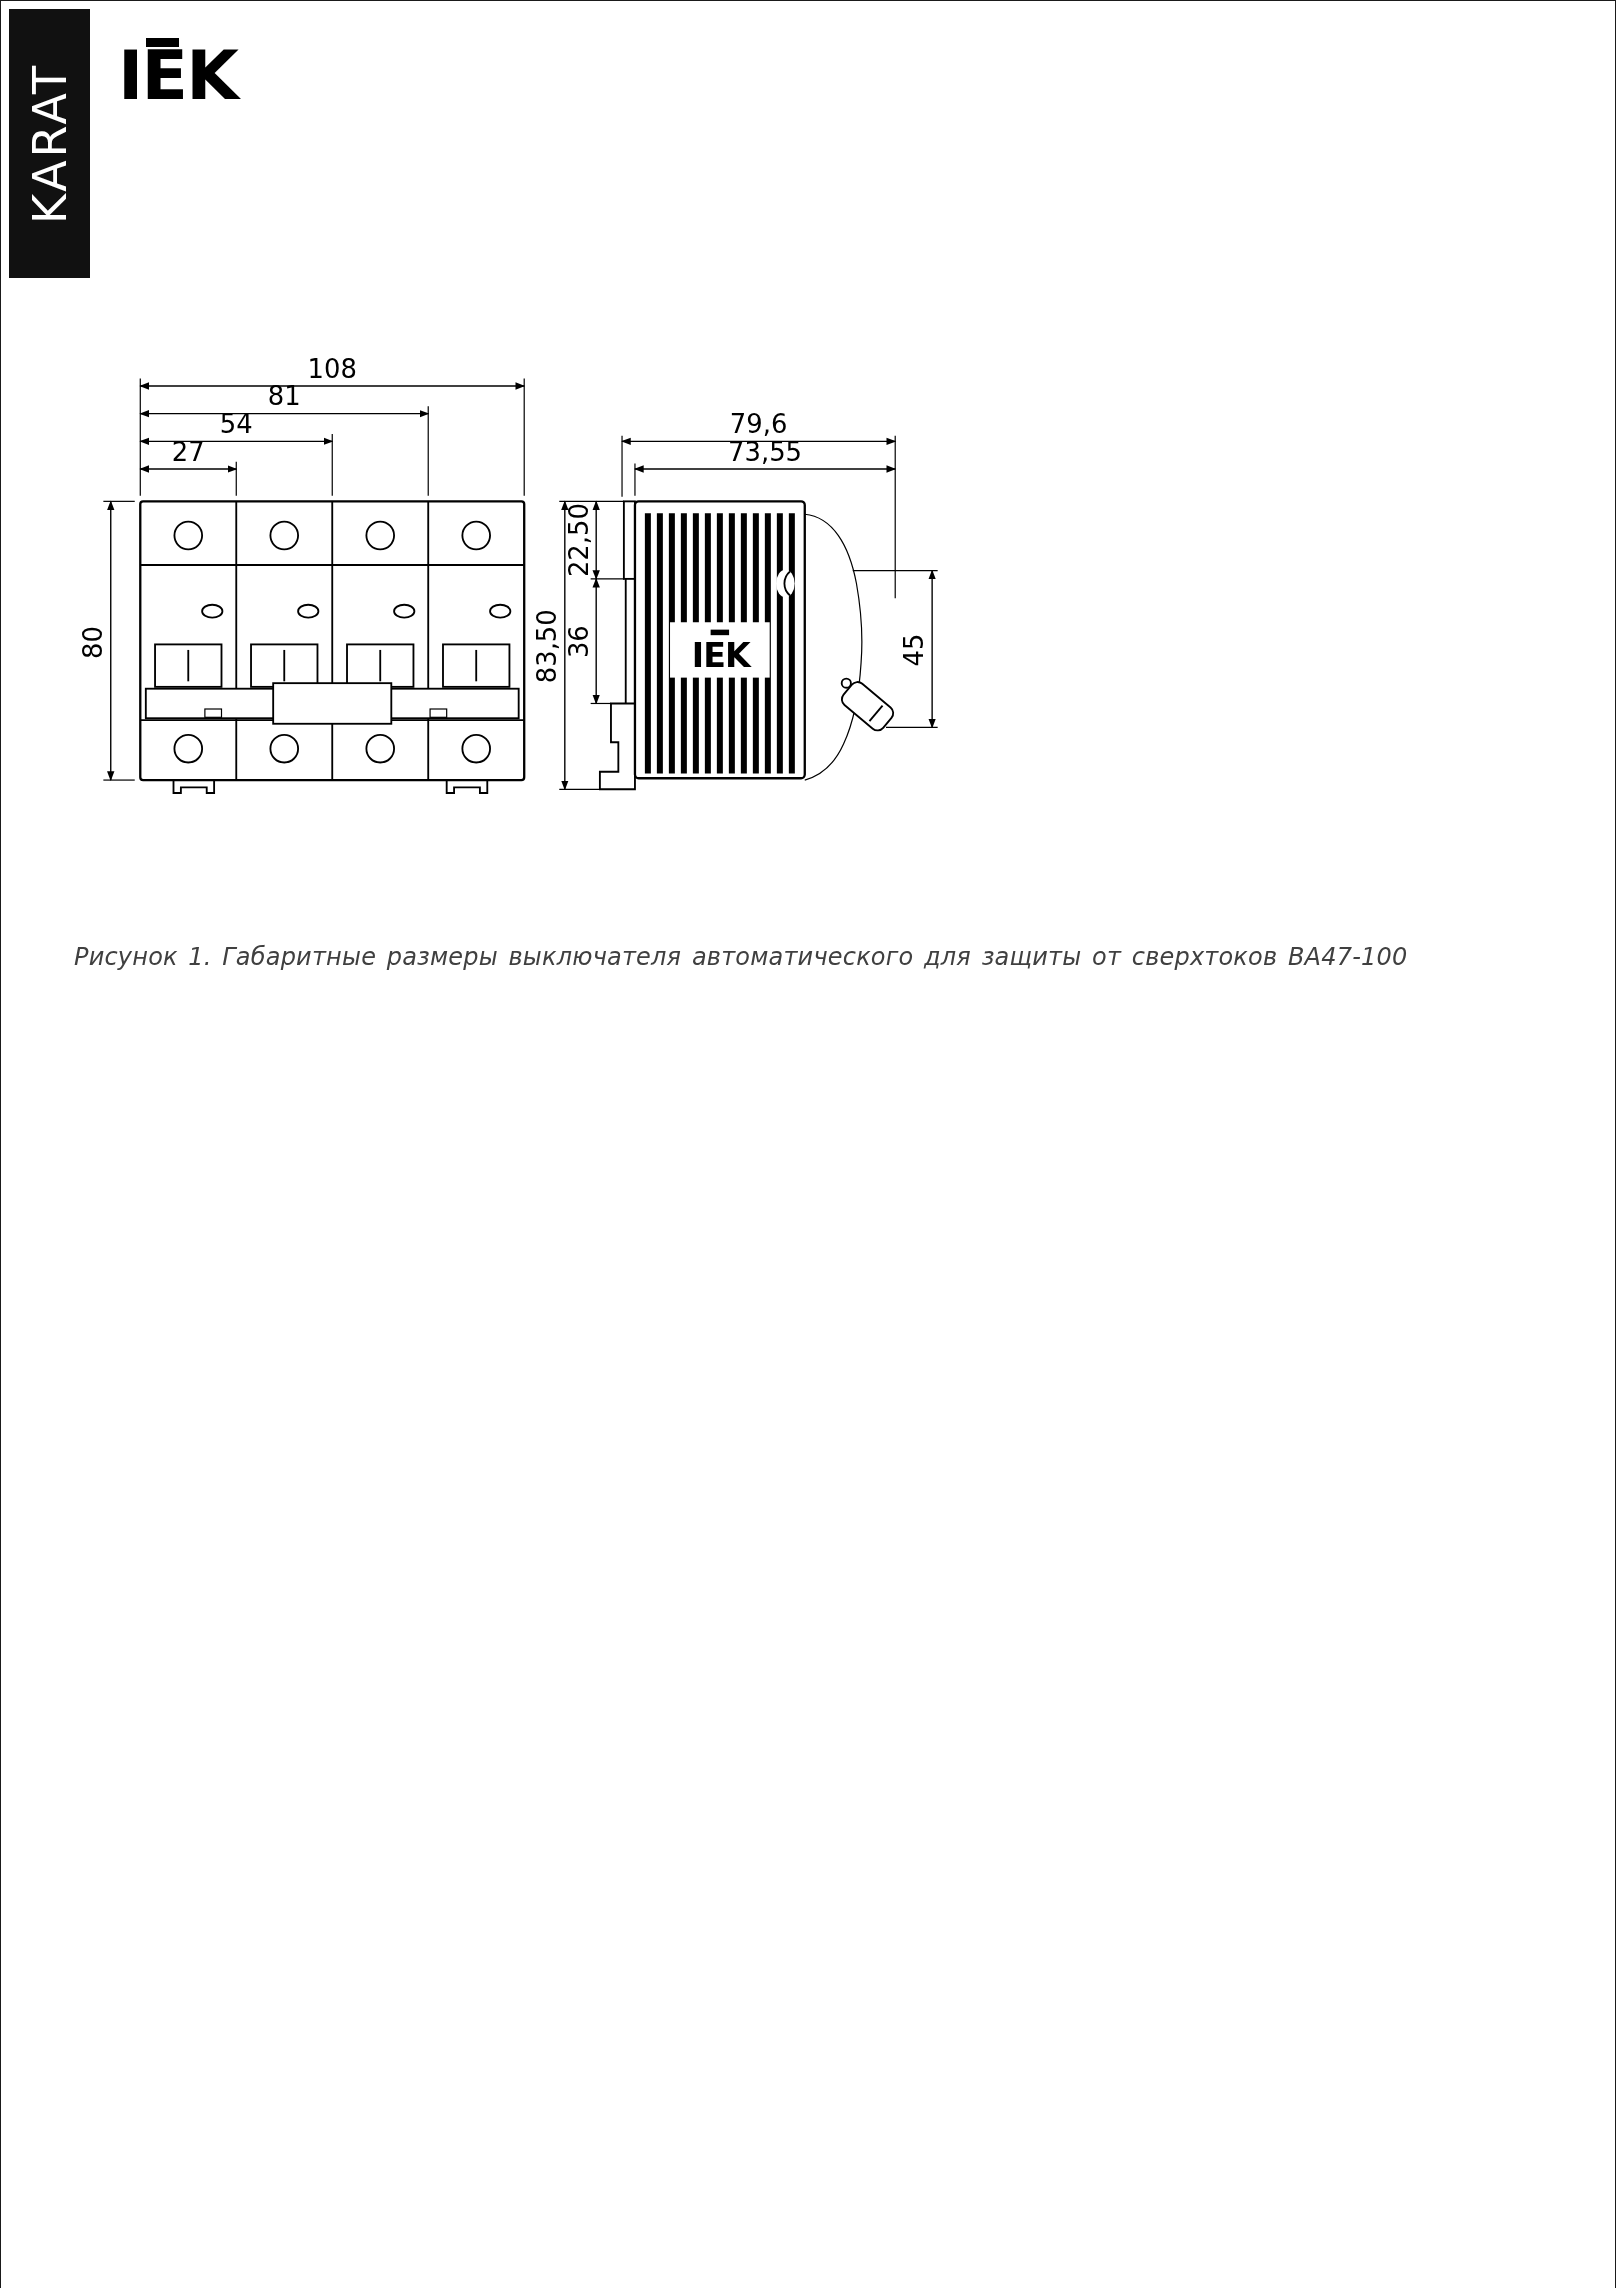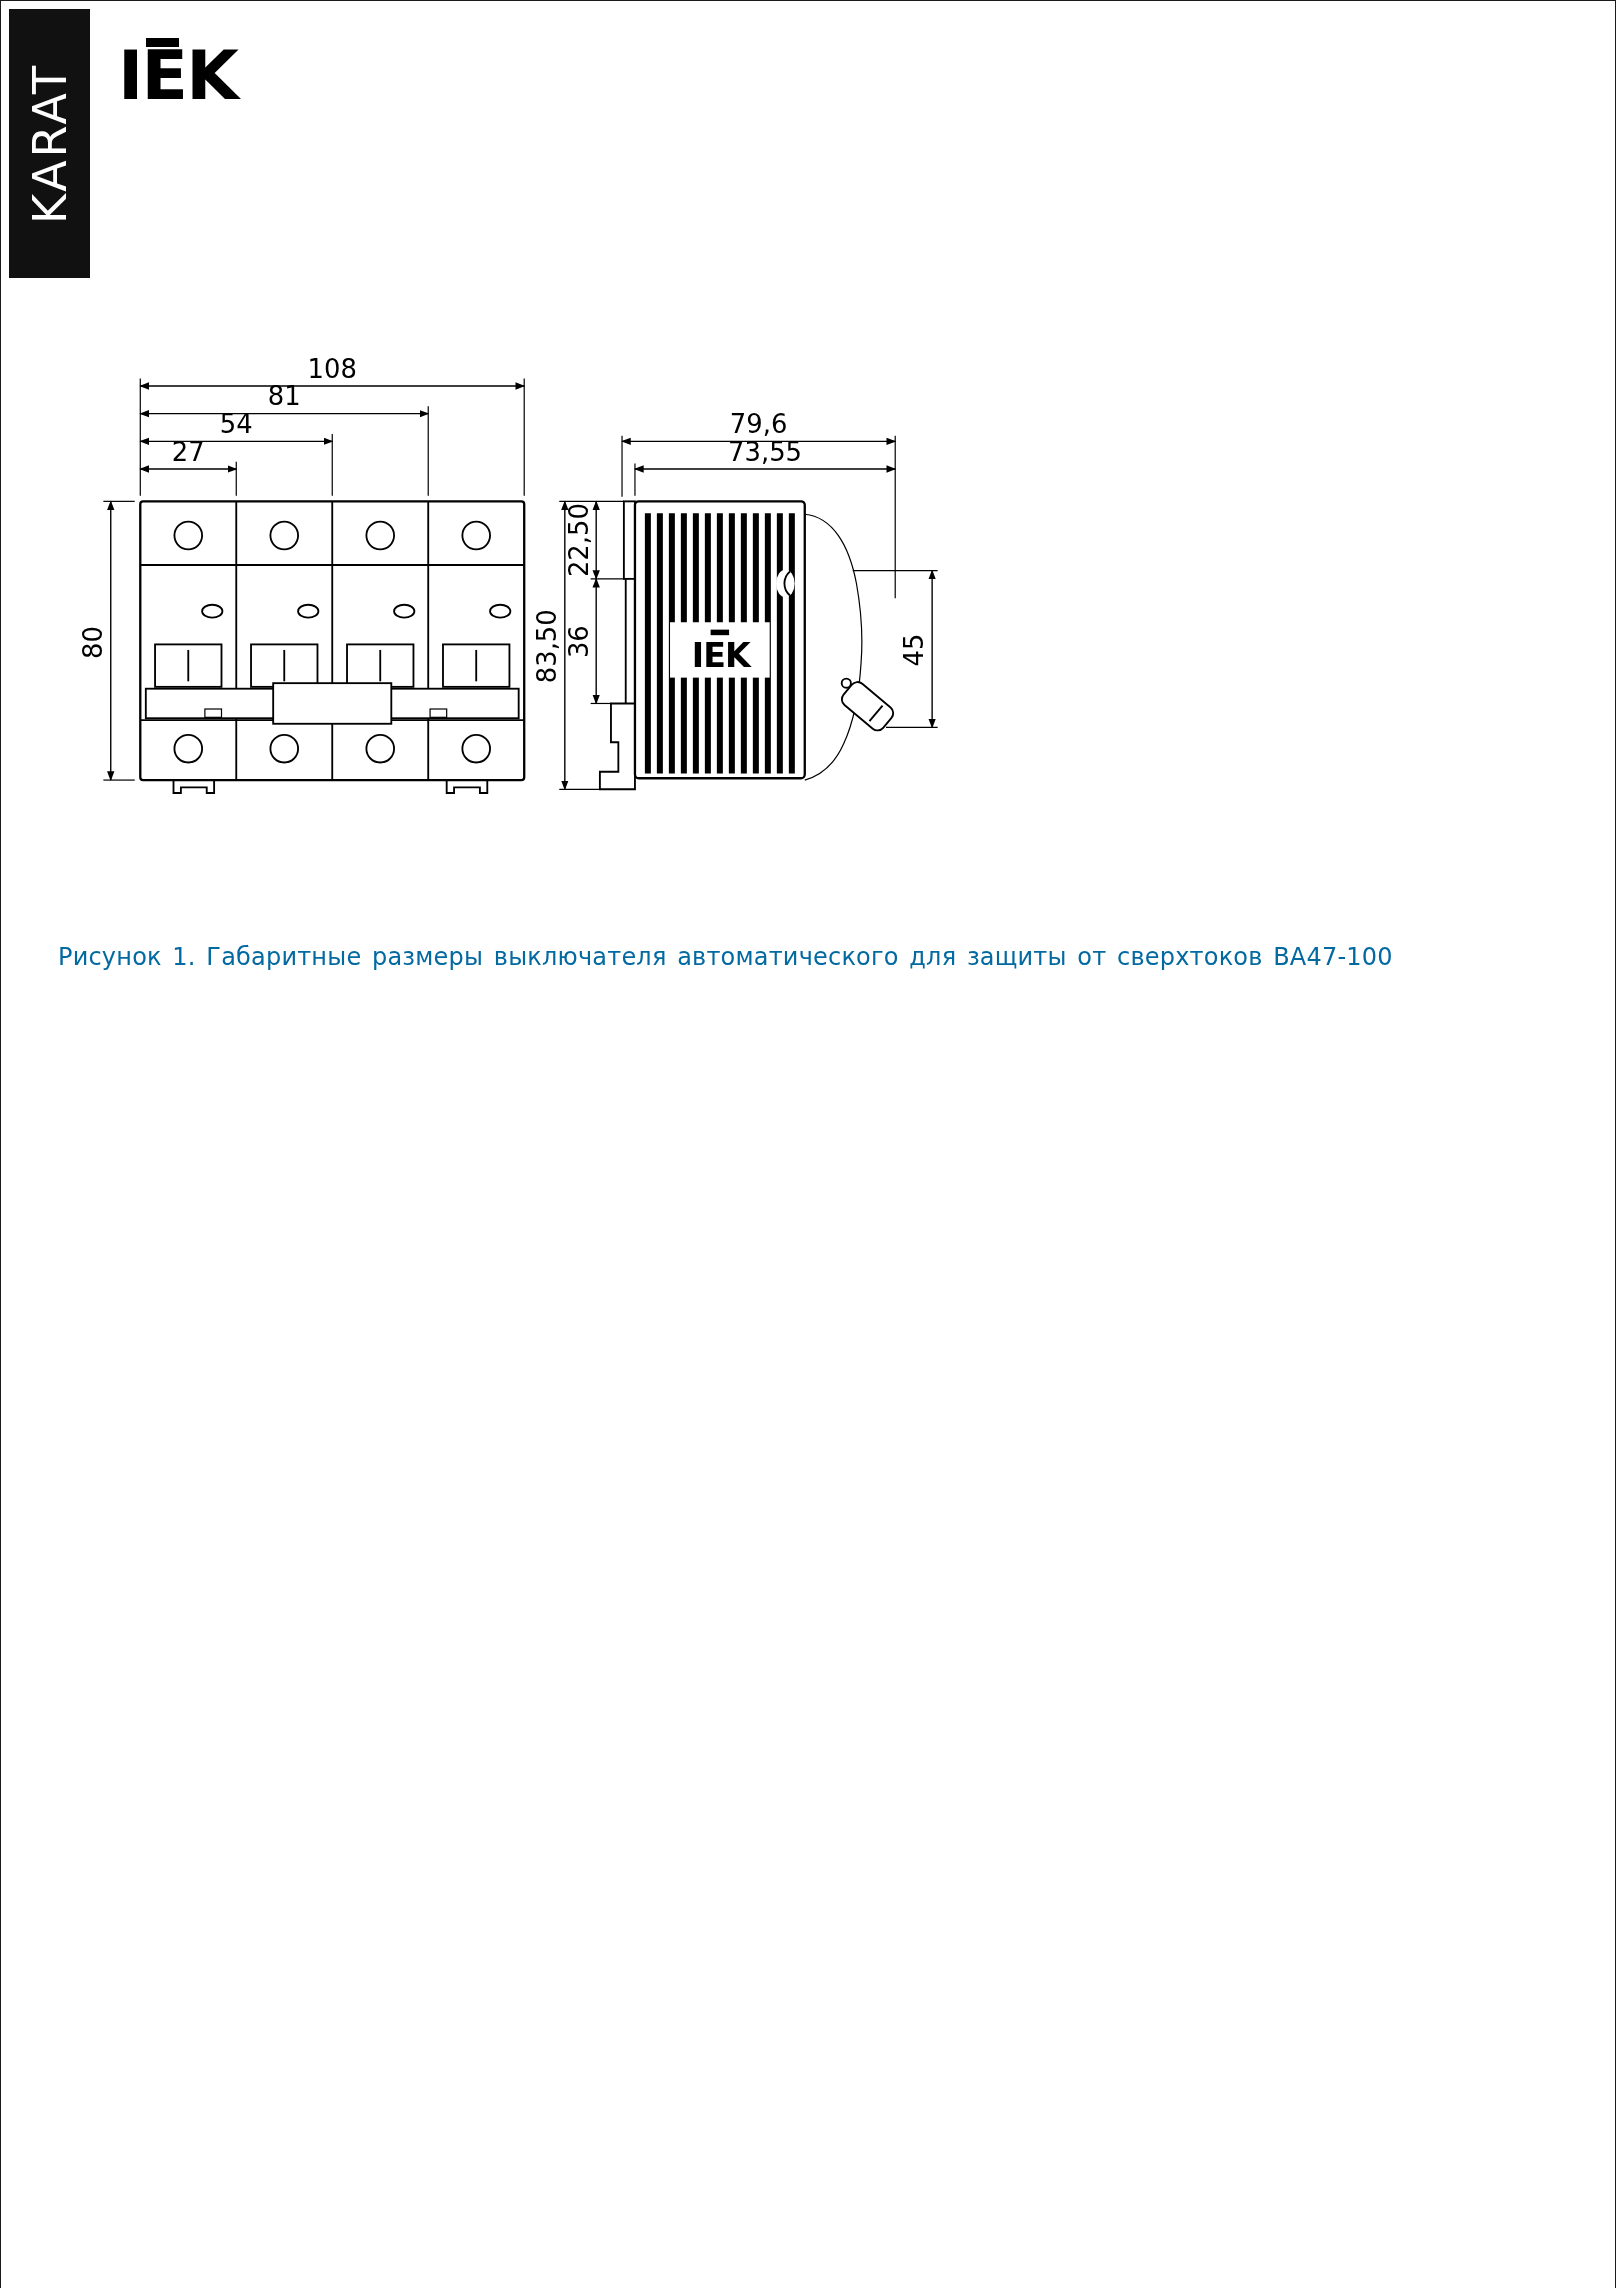--- a/index.html
+++ b/index.html
@@ -16,22 +16,22 @@
     background:#111; display:flex; align-items:center; justify-content:center;
   }
   .karat-text {
     color:#fff; font-size:46px; font-weight:500; letter-spacing:2.8px;
     writing-mode:vertical-rl; transform:rotate(180deg);
   }
   .iek-logo { position:absolute; left:118px; top:31px; width:166px; height:89px; }
   .iek-text { font-size:68px; font-weight:900; letter-spacing:-1.8px; line-height:89px; }
   .iek-macron { position:absolute; left:28px; top:7.4px; width:33px; height:8.3px; background:#000; }
   .caption {
-    position:absolute; left:58px; top:943px; font-size:24px; color:#0369a1;
-    white-space:nowrap; letter-spacing:0.2px; word-spacing:2.8px;
+    position:absolute; left:74px; top:943px; font-size:24px; color:#404040;
+    white-space:nowrap; letter-spacing:0.2px; word-spacing:2.8px;font-style:italic;
   }
   svg.drawing { position:absolute; left:0; top:0; }
   svg text { font-family:"DejaVu Sans", "Liberation Sans", sans-serif; }
   .dim { font-size:28px; fill:#000; }
   .svglogo { font-size:36px; font-weight:bold; fill:#000; letter-spacing:-1px; }
   .outline { fill:#ffffff; stroke:#000; stroke-width:2.5; }
   .inner   { fill:none; stroke:#000; stroke-width:2; }
   .innerw  { fill:#ffffff; stroke:#000; stroke-width:2; }
   .thin    { stroke:#000; stroke-width:1.3; fill:none; }
   .dimline { stroke:#000; stroke-width:1.5; fill:none; }

